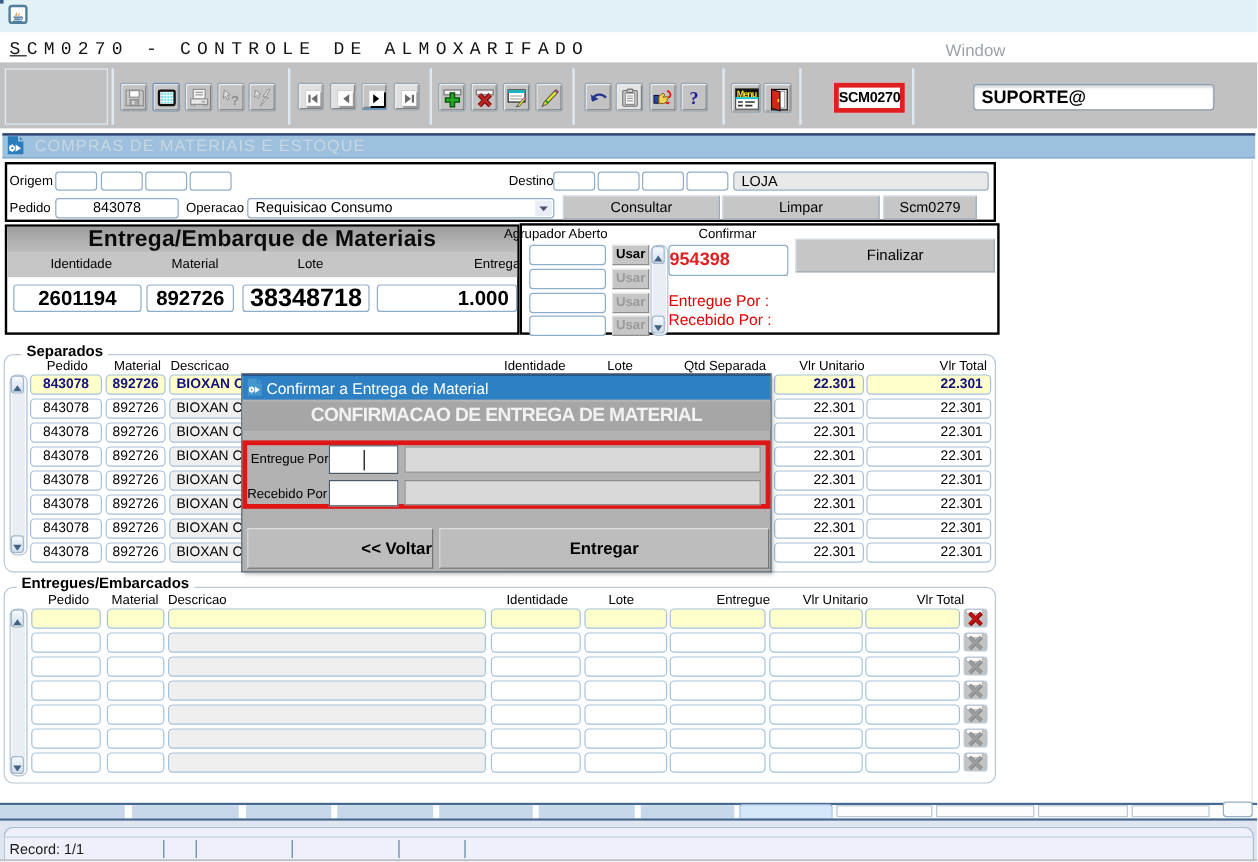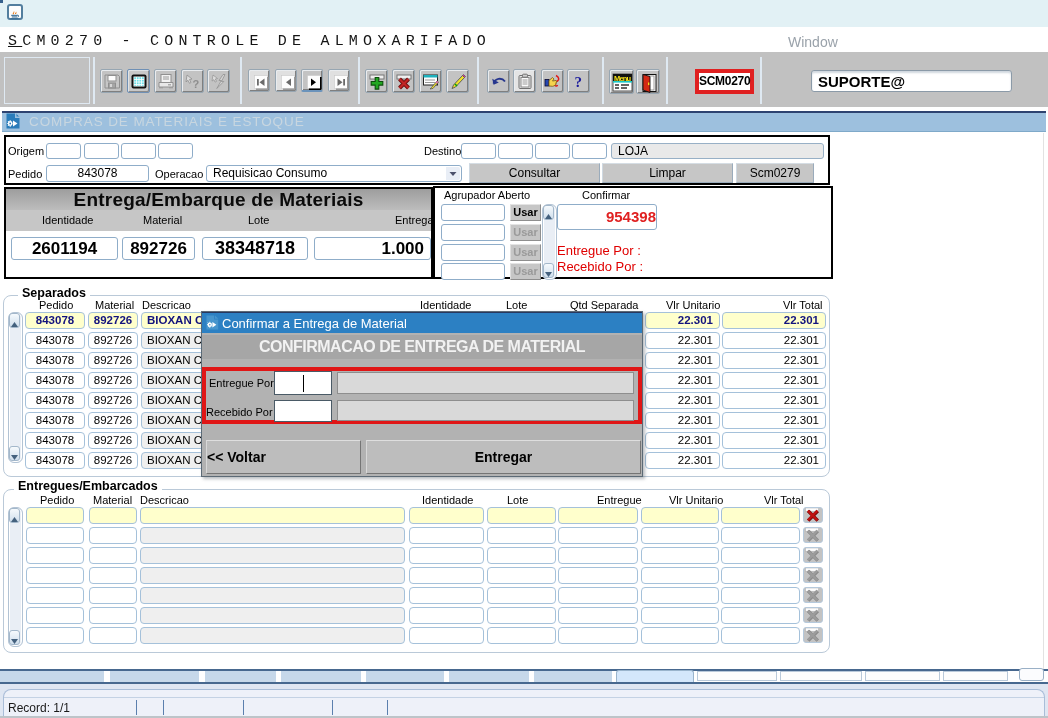--- a/index.html
+++ b/index.html
@@ -229,41 +229,42 @@
 <div class="btn" style="left:736px;top:163px;width:78px;height:20px;line-height:18px">Scm0279</div>
 <div class="ab" style="left:4px;top:187px;width:429px;height:92px;border:2px solid #000;background:#fff"></div>
 <div class="ab" style="left:6px;top:189px;width:425px;height:21px;background:linear-gradient(#9d9d9d,#bdbdbd);text-align:center;font-size:19px;font-weight:bold;color:#0a0a0a;line-height:21px;letter-spacing:0.2px">Entrega/Embarque de Materiais</div>
 <div class="ab" style="left:6px;top:210px;width:425px;height:21px;background:#c6c6c6"></div>
 <div class="hdr" style="left:42px;top:214px">Identidade</div>
 <div class="hdr" style="left:143px;top:214px">Material</div>
 <div class="hdr" style="left:248px;top:214px">Lote</div>
 <div class="hdr" style="left:395px;top:214px">Entrega</div>
 <div style="position:absolute;top:237px;height:23px;background:#fff;border:1px solid #8fadc9;border-radius:3px;font-size:17px;font-weight:bold;line-height:21px;text-align:center;left:11px;width:107px">2601194</div>
 <div style="position:absolute;top:237px;height:23px;background:#fff;border:1px solid #8fadc9;border-radius:3px;font-size:17px;font-weight:bold;line-height:21px;text-align:center;left:122px;width:73px">892726</div>
-<div style="position:absolute;top:237px;height:23px;background:#fff;border:1px solid #8fadc9;border-radius:3px;font-size:18px;font-weight:bold;line-height:21px;text-align:center;left:202px;width:106px">38348718</div>
+<div style="position:absolute;top:237px;height:23px;background:#fff;border:1px solid #8fadc9;border-radius:3px;font-size:21px;font-weight:bold;line-height:21px;text-align:center;left:202px;width:106px">38348718</div>
 <div style="position:absolute;top:237px;height:23px;background:#fff;border:1px solid #8fadc9;border-radius:3px;font-size:17px;font-weight:bold;line-height:21px;text-align:center;left:314px;width:117px;text-align:right;padding-right:6px">1.000</div>
 <div class="ab" style="left:433px;top:186px;width:400px;height:93px;border:2px solid #000;background:#fff"></div>
-<div class="lbl" style="left:444px;top:189px">Agrupador Aberto</div>
+<div class="lbl" style="left:420px;top:189px">Agrupador Aberto</div>
 <div class="in" style="left:441px;top:204px;width:64px;height:17px"></div>
 <div class="usar" style="left:510px;top:204px;color:#000">Usar</div>
 <div class="in" style="left:441px;top:224px;width:64px;height:17px"></div>
 <div class="usar" style="left:510px;top:224px;color:#9a9a9a">Usar</div>
 <div class="in" style="left:441px;top:244px;width:64px;height:17px"></div>
 <div class="usar" style="left:510px;top:244px;color:#9a9a9a">Usar</div>
 <div class="in" style="left:441px;top:263px;width:64px;height:17px"></div>
 <div class="usar" style="left:510px;top:263px;color:#9a9a9a">Usar</div>
 <div class="sb" style="left:542px;top:204px;height:76px"></div>
 <div class="sbb" style="left:543px;top:205px"><svg width="9" height="7" viewBox="0 0 9 7">
         <path d="M4.5 1 L8 6 H1 Z" fill="#44617e"></path>
       </svg></div>
 <div class="sbb" style="left:543px;top:263px"><svg width="9" height="7" viewBox="0 0 9 7">
         <path d="M4.5 6 L1 1 H8 Z" fill="#44617e"></path>
       </svg></div>
 <div class="hdr" style="left:582px;top:189px">Confirmar</div>
-<div class="ab" style="left:557px;top:204px;width:100px;height:26px;background:#fff;border:1px solid #8fadc9;border-radius:3px;text-align:right;font-size:15px;font-weight:bold;color:#e02020;line-height:24px">954398</div>
+<div class="ab" style="left:557px;top:204px;width:100px;height:26px;background:#fff;border:1px solid #8fadc9;border-radius:3px;text-align:left;font-size:15px;font-weight:bold;color:#e02020;line-height:24px">954398</div>
+<div class="btn" style="left:663px;top:199px;width:166px;height:28px;line-height:26px;font-size:12.5px">Finalizar</div>
 <div class="ab red" style="left:557px;top:243px;font-size:13px">Entregue Por :</div>
 <div class="ab red" style="left:557px;top:259px;font-size:13px">Recebido Por :</div>
 <div class="ab" style="left:3px;top:295px;width:827px;height:182px;border:1px solid #bac9d8;border-radius:8px"></div>
 <div class="ab" style="left:18px;top:286px;background:#fff;padding:0 4px;font-size:12.5px;font-weight:bold">Separados</div>
 <div class="hdr" style="left:39px;top:299px">Pedido</div>
 <div class="hdr" style="left:95px;top:299px">Material</div>
 <div class="hdr" style="left:142px;top:299px">Descricao</div>
 <div class="hdr" style="left:420px;top:299px">Identidade</div>
 <div class="hdr" style="left:506px;top:299px">Lote</div>
 <div class="hdr" style="left:570px;top:299px">Qtd Separada</div>
@@ -438,21 +439,21 @@
 <div class="ab" style="left:202px;top:335px;width:440px;height:24px;background:#a6a6a6;text-align:center;font-size:16px;font-weight:bold;color:#f2f2f2;line-height:24px;letter-spacing:-0.5px">CONFIRMACAO DE ENTREGA DE MATERIAL</div>
 <div class="ab" style="left:202px;top:367px;width:440px;height:57px;border:4px solid #e01616"></div>
 <div class="ab" style="left:209px;top:377px;font-size:11px">Entregue Por</div>
 <div class="ab" style="left:274px;top:371px;width:58px;height:24px;background:#fff;border:1px solid #4a5a66">
       <div class="ab" style="left:28px;top:3px;width:1px;height:17px;background:#000"></div>
     </div>
 <div class="ab" style="left:337px;top:372px;width:297px;height:22px;background:#d9d9d9;border:1px solid #8e8e8e"></div>
 <div class="ab" style="left:206px;top:406px;font-size:11px">Recebido Por</div>
 <div class="ab" style="left:274px;top:400px;width:58px;height:22px;background:#fff;border:1px solid #4a5a66"></div>
 <div class="ab" style="left:337px;top:400px;width:297px;height:21px;background:#d9d9d9;border:1px solid #8e8e8e"></div>
-<div style="position:absolute;background:#bdbdbd;border:1px solid #757575;border-top-color:#dedede;border-left-color:#d8d8d8;font-size:14px;font-weight:bold;text-align:left;line-height:32px;left:206px;top:440px;width:155px;height:34px">&lt;&lt; Voltar</div>
+<div style="position:absolute;background:#bdbdbd;border:1px solid #757575;border-top-color:#dedede;border-left-color:#d8d8d8;font-size:14px;font-weight:bold;text-align:right;line-height:32px;left:206px;top:440px;width:155px;height:34px">&lt;&lt; Voltar</div>
 <div style="position:absolute;background:#bdbdbd;border:1px solid #757575;border-top-color:#dedede;border-left-color:#d8d8d8;font-size:14px;font-weight:bold;text-align:center;line-height:32px;left:366px;top:440px;width:275px;height:34px">Entregar</div>
 <div class="ab" style="left:0;top:669px;width:1048px;height:2px;background:#47688f"></div>
 <div class="ab" style="left:0;top:671px;width:1048px;height:11px;background:#fff"></div>
 <div class="ab" style="left:0px;top:671px;width:104px;height:11px;background:#c6d8ea"></div>
 <div class="ab" style="left:110px;top:671px;width:89px;height:11px;background:#c6d8ea"></div>
 <div class="ab" style="left:205px;top:671px;width:71px;height:11px;background:#c6d8ea"></div>
 <div class="ab" style="left:281px;top:671px;width:80px;height:11px;background:#c6d8ea"></div>
 <div class="ab" style="left:366px;top:671px;width:78px;height:11px;background:#c6d8ea"></div>
 <div class="ab" style="left:449px;top:671px;width:80px;height:11px;background:#c6d8ea"></div>
 <div class="ab" style="left:534px;top:671px;width:78px;height:11px;background:#c6d8ea"></div>

